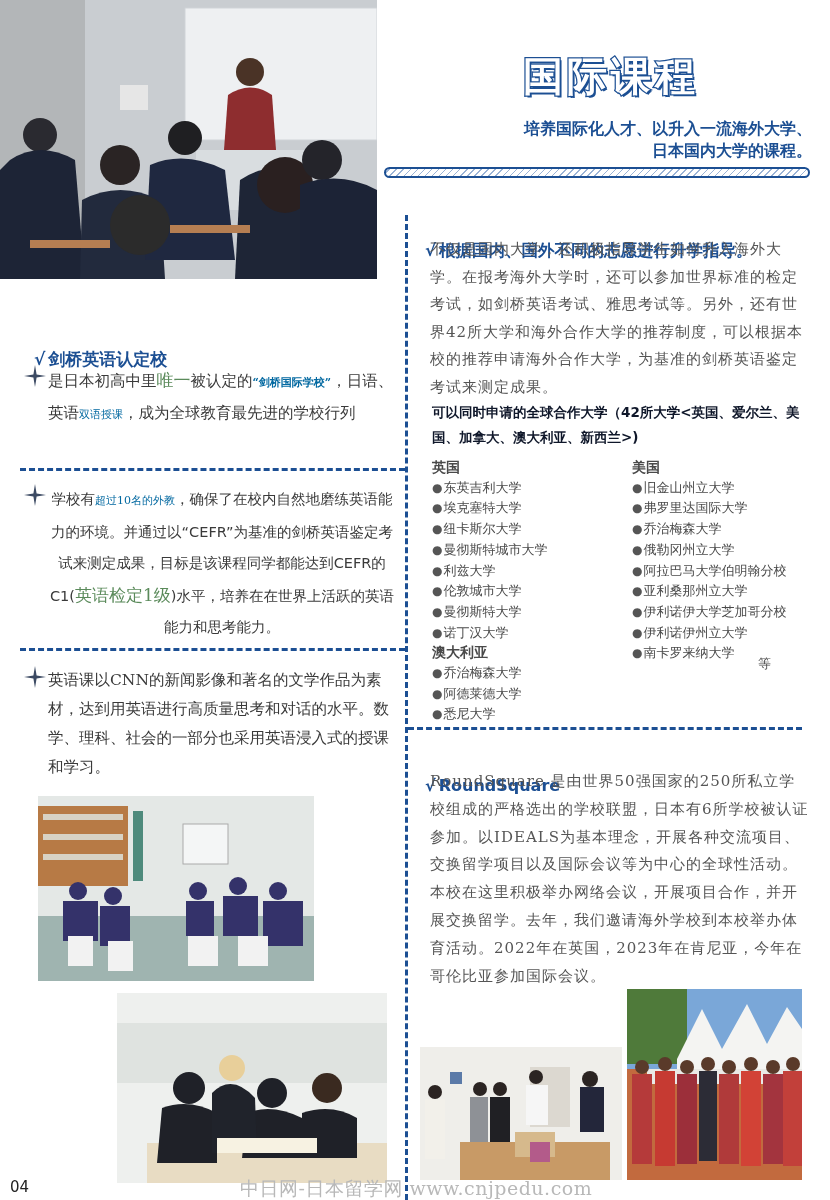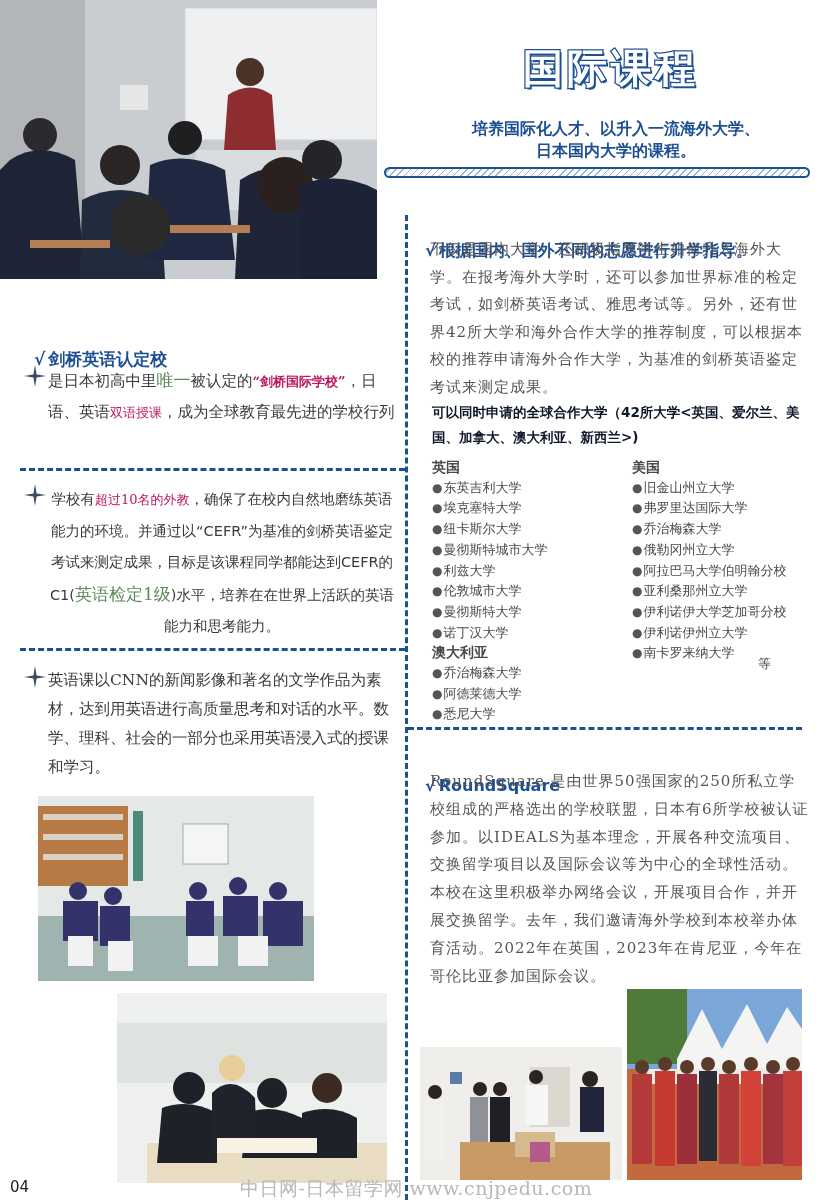--- a/index.html
+++ b/index.html
@@ -3,39 +3,39 @@
 <meta charset="utf-8">
 <style>
   * { margin: 0; padding: 0; box-sizing: border-box; }
   html, body { width: 830px; height: 1200px; background: #ffffff; overflow: hidden; }
   body { position: relative; font-family: "DejaVu Serif", "Liberation Serif", serif; color: #3a3a3a; }
 
   .photo { position: absolute; overflow: hidden; }
   .photo svg { width: 100%; height: 100%; display: block; }
 
   
-  .title-box { position: absolute; left: 518px; top: 44px; width: 186px; height: 48px; display: flex; justify-content: center; align-items: center; text-align: right; }
+  .title-box { position: absolute; left: 518px; top: 52px; width: 186px; height: 48px; display: flex; justify-content: center; align-items: center; text-align: right; }
   .title-text { font-family: "DejaVu Sans", sans-serif; font-weight: bold; font-size: 40px; letter-spacing: 4px; color: #ffffff;
     -webkit-text-stroke: 2.5px #1c4f93; paint-order: stroke fill; text-shadow: 2px 2px 0 #1c4f93; }
-  .subtitle { position: absolute; left: 420px; top: 118px; width: 392px; text-align: center; font-family: "DejaVu Sans", sans-serif;
+  .subtitle { position: absolute; left: 420px; top: 118px; width: 392px; text-align: right; font-family: "DejaVu Sans", sans-serif;
     font-weight: bold; font-size: 16px; line-height: 22px; color: #1c4f93; }
   .wave-bar { position: absolute; left: 384px; top: 167px; width: 426px; height: 11px; border: 2px solid #1c4f93; border-radius: 6px;
     background: repeating-linear-gradient(135deg, #ffffff 0 2px, #9ab3d6 2px 3px, #ffffff 3px 5px); }
 
   
   .vdash { position: absolute; left: 405px; top: 215px; width: 0; height: 985px; border-left: 3px dashed #1c4f93; }
   .hdash { position: absolute; height: 0; border-top: 3px dashed #1c4f93; }
 
   .section-head { position: absolute; font-family: "DejaVu Sans", sans-serif; font-weight: bold; color: #1c4f93; margin-top: 32px; }
   .check { margin-right: 3px; }
 
   .bullet-block { position: absolute; left: 24px; width: 372px; }
   .sparkle { position: absolute; left: 0; top: 0; width: 22px; height: 22px; }
   .bullet-text { margin-left: 24px; font-size: 15.5px; line-height: 31px; color: #3a3a3a; }
-  .hl-blue { color: #be185d; font-size: 13px; }
+  .hl-blue { color: #0369a1; font-size: 11px; }
   .hl-green { color: #5a8a5a; font-size: 17px; }
   .sans { font-family: "DejaVu Sans", sans-serif; font-size: 14.5px; }
 
   .para { position: absolute; font-size: 15px; line-height: 27.5px; color: #555555; letter-spacing: 1px; }
 
   .partner-title { position: absolute; left: 432px; top: 400px; width: 390px; font-family: "DejaVu Sans", sans-serif; font-weight: bold;
     font-size: 13.5px; line-height: 25px; color: #0f172a; }
   .uni-col { position: absolute; font-family: "DejaVu Sans", sans-serif; font-size: 13px; line-height: 19.7px; color: #4a4a4a; }
   .uni-col .country { font-weight: bold; font-size: 14px; color: #4a4a4a; }
   .uni-col .dot { color: #555555; font-size: 12px; margin-right: 1px; }

